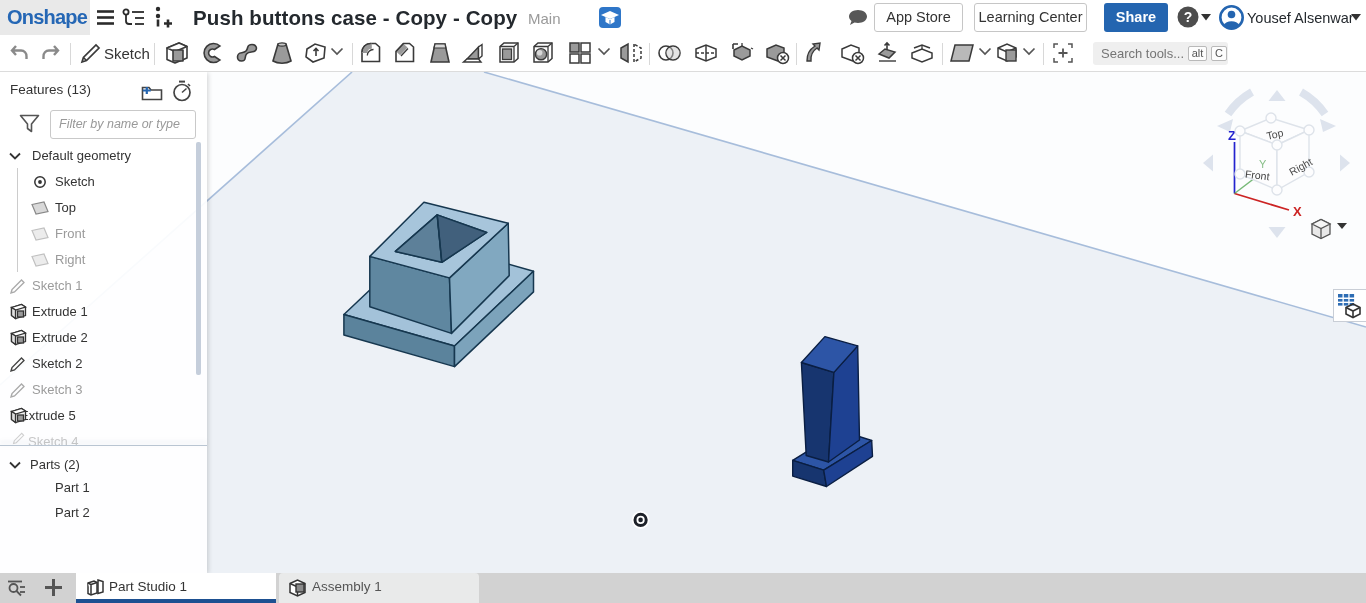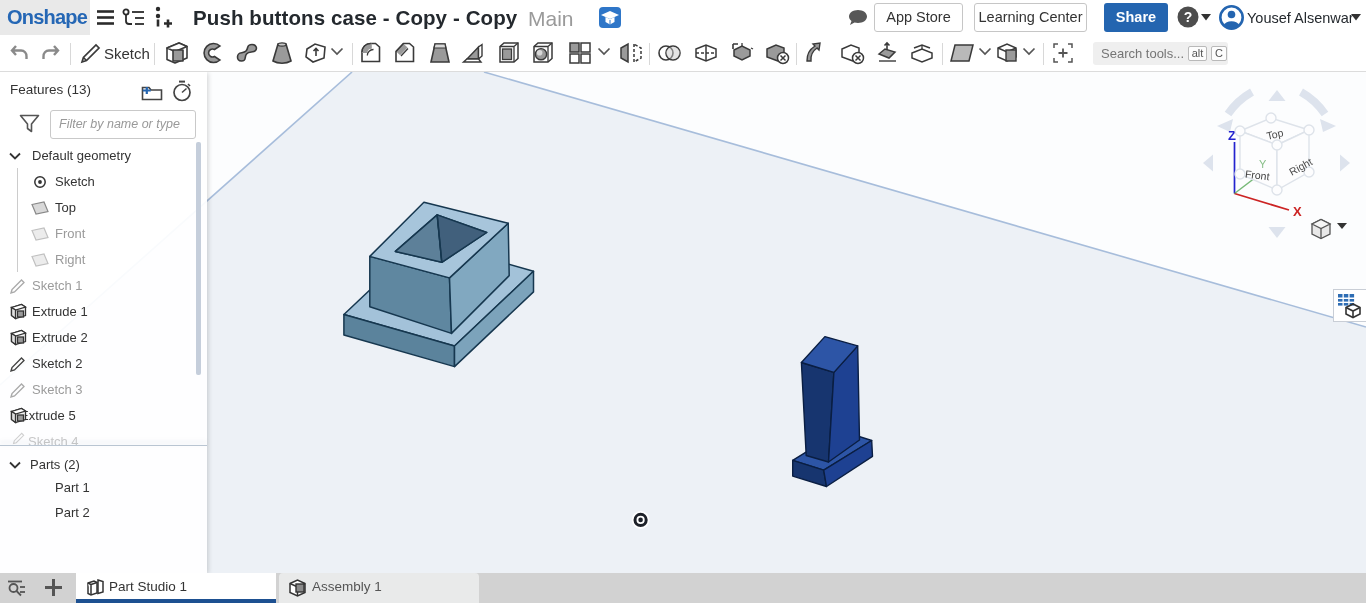--- a/index.html
+++ b/index.html
@@ -1,21 +1,21 @@
 <!DOCTYPE html>
 <html><head>
 <meta charset="utf-8">
 <style>
 * { margin:0; padding:0; box-sizing:border-box; }
 html,body { width:1366px; height:603px; overflow:hidden; font-family:"Liberation Sans", sans-serif; background:#fff; }
 .abs { position:absolute; }
 #topbar { position:absolute; left:0; top:0; width:1366px; height:35px; background:#fff; }
 #logo { position:absolute; left:0; top:0; width:90px; height:35px; background:#e9e9e9; color:#2567b5; font-weight:bold; font-size:20px; line-height:34px; padding-left:7px; letter-spacing:-0.8px; }
 #title { position:absolute; left:193px; top:0; height:35px; line-height:36px; font-size:20.5px; font-weight:bold; color:#24292e; letter-spacing:0.1px; }
-#maintxt { position:absolute; left:528px; top:0; height:35px; line-height:37px; font-size:21px; color:#9a9a9a; }
+#maintxt { position:absolute; left:528px; top:0; height:35px; line-height:37px; font-size:15px; color:#9a9a9a; }
 .tbtn { position:absolute; top:3px; height:29px; background:#fff; border:1px solid #c6c6c6; border-radius:3px; font-size:14.5px; color:#333; text-align:center; line-height:27px; }
 #sharebtn { position:absolute; top:3px; left:1104px; width:64px; height:29px; background:#2465b0; border-radius:3px; font-size:14.5px; color:#fff; text-align:center; line-height:29px; font-weight:bold; }
 #username { position:absolute; left:1247px; top:0; height:35px; line-height:36px; font-size:14.5px; color:#24292e; }
 #toolbar { position:absolute; left:0; top:35px; width:1366px; height:37px; background:#fff; border-bottom:1px solid #dcdcdc; }
 .tdiv { position:absolute; top:8px; width:1px; height:22px; background:#d8d8d8; }
 #sketchtxt { position:absolute; left:104px; top:0; height:36px; line-height:37px; font-size:15px; color:#333; }
 #searchbox { position:absolute; left:1093px; top:7px; width:135px; height:23px; background:#efefef; border-radius:3px; font-size:13px; color:#757575; line-height:23px; padding-left:8px; white-space:nowrap; }
 .key { display:inline-block; border:1px solid #b9b9b9; background:#fdfdfd; border-radius:2px; font-size:11px; color:#555; line-height:13px; padding:0 3px; vertical-align:1px; }
 #viewport { position:absolute; left:0; top:72px; width:1366px; height:501px; }
 #panel { position:absolute; left:0; top:72px; width:207px; height:501px; background:rgba(255,255,255,0.93); box-shadow:1px 1px 5px rgba(0,0,0,0.18); }

